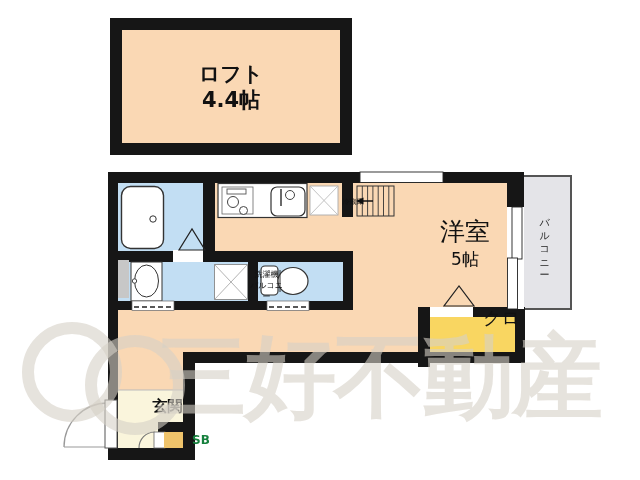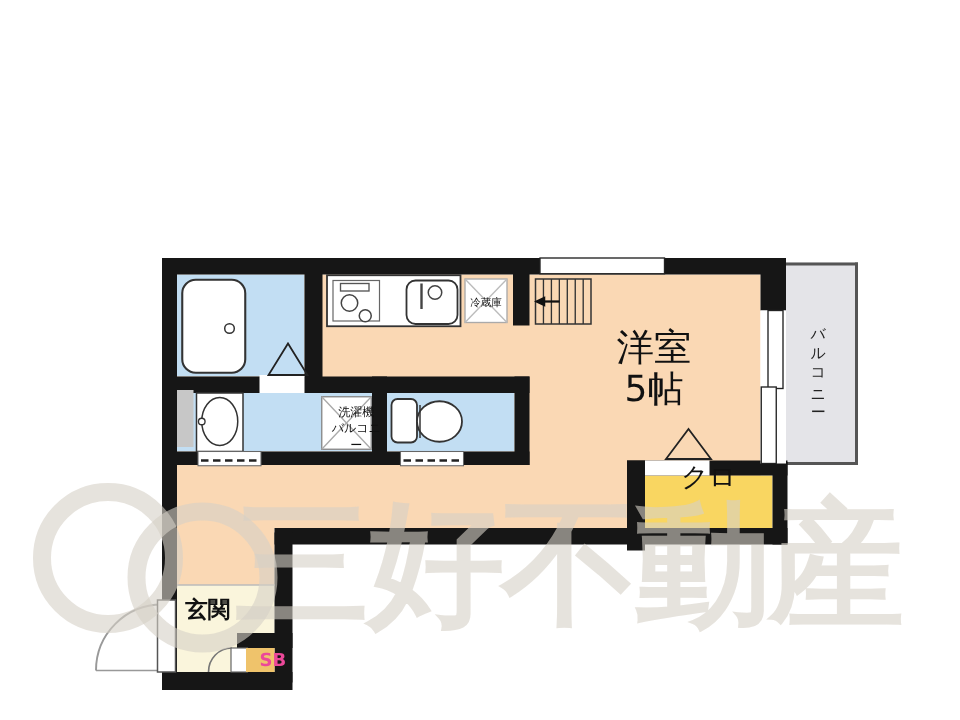--- a/index.html
+++ b/index.html
@@ -2,50 +2,56 @@
 <html><head>
 <meta charset="utf-8">
 <style>
   html,body{margin:0;padding:0;background:#fff;}
   .stage{position:relative;width:640px;height:480px;background:#ffffff;overflow:hidden;
          font-family:"DejaVu Sans","Liberation Sans",sans-serif;color:#111;}
   .abs{position:absolute;}
   .fill{position:absolute;}
   .wall{position:absolute;background:#161616;z-index:20;}
   .room-fill{z-index:10;}
-  .lbl{position:absolute;z-index:40;text-align:center;color:#111;}
+  .lbl{position:absolute;z-index:40;text-align:center;color:#111;margin-left:29px;}
   .svgbase{position:absolute;left:0;top:0;z-index:25;}
   
   .loft{position:absolute;left:110px;top:18px;width:242px;height:137px;
         box-sizing:border-box;border:12px solid #161616;background:#FAD8B4;
         display:flex;align-items:center;justify-content:center;z-index:15;}
   .loft-text{text-align:center;font-weight:bold;font-size:21px;line-height:26px;}
   
   .balcony{position:absolute;left:523px;top:175px;width:49px;height:135px;
            box-sizing:border-box;background:#E4E4E8;border:2px solid #555;border-left:none;z-index:8;}
   .balcony-lbl{position:absolute;left:537px;top:211px;writing-mode:vertical-rl;
                font-size:10px;letter-spacing:3px;color:#222;z-index:40;}
   
   .wm{position:absolute;z-index:60;pointer-events:none;}
   .wm-text{left:156px;top:331px;font-size:91px;line-height:1;font-weight:600;
            letter-spacing:-2px;white-space:nowrap;color:rgba(214,208,199,0.60);text-align:center;}
   .lbl-western{left:376px;top:218px;width:120px;font-weight:normal;}
   .lbl-western .l1{font-size:25px;line-height:28px;display:block;}
-  .lbl-western .l2{font-size:24px;line-height:27px;display:block;}
+  .lbl-western .l2{font-size:17px;line-height:27px;display:block;}
   .lbl-kuro{left:430px;top:306px;width:85px;font-size:18px;font-weight:normal;}
   .lbl-genkan{left:106px;top:397px;width:65px;font-size:15px;font-weight:bold;}
-  .lbl-sb{left:173px;top:433px;width:20px;font-size:12px;font-weight:bold;color:#ec4899;text-align:left;}
+  .lbl-sb{left:163px;top:433px;width:20px;font-size:12px;font-weight:bold;color:#15803d;text-align:left;}
   .lbl-fridge{left:309px;top:197px;width:30px;font-size:7px;}
   .lbl-washer{left:220px;top:269px;width:35px;font-size:8px;line-height:1.4;}
 </style>
 </head>
 <body>
 
 <div class="stage">
 
+  <div class="loft">
+    <div class="loft-text">
+      <span>ロフト</span><br>
+      <span>4.4帖</span>
+    </div>
+  </div>
 
   <div class="balcony"></div>
 
   <div class="fill room-fill" style="left:118px;top:183px;width:389px;height:169px;background:#FAD8B4;"></div>
   <div class="fill room-fill" style="left:118px;top:352px;width:65px;height:38px;background:#FAD8B4;"></div>
   <div class="fill room-fill" style="left:118px;top:183px;width:85px;height:68px;background:#C2DEF3;"></div>
   <div class="fill room-fill" style="left:118px;top:262px;width:130px;height:39px;background:#C2DEF3;"></div>
   <div class="fill room-fill" style="left:258px;top:262px;width:85px;height:39px;background:#C2DEF3;"></div>
   <div class="fill room-fill" style="left:430px;top:317px;width:85px;height:36px;background:#F9D661;z-index:12;"></div>
   <div class="fill room-fill" style="left:118px;top:390px;width:65px;height:58px;background:#FAF5DC;"></div>

